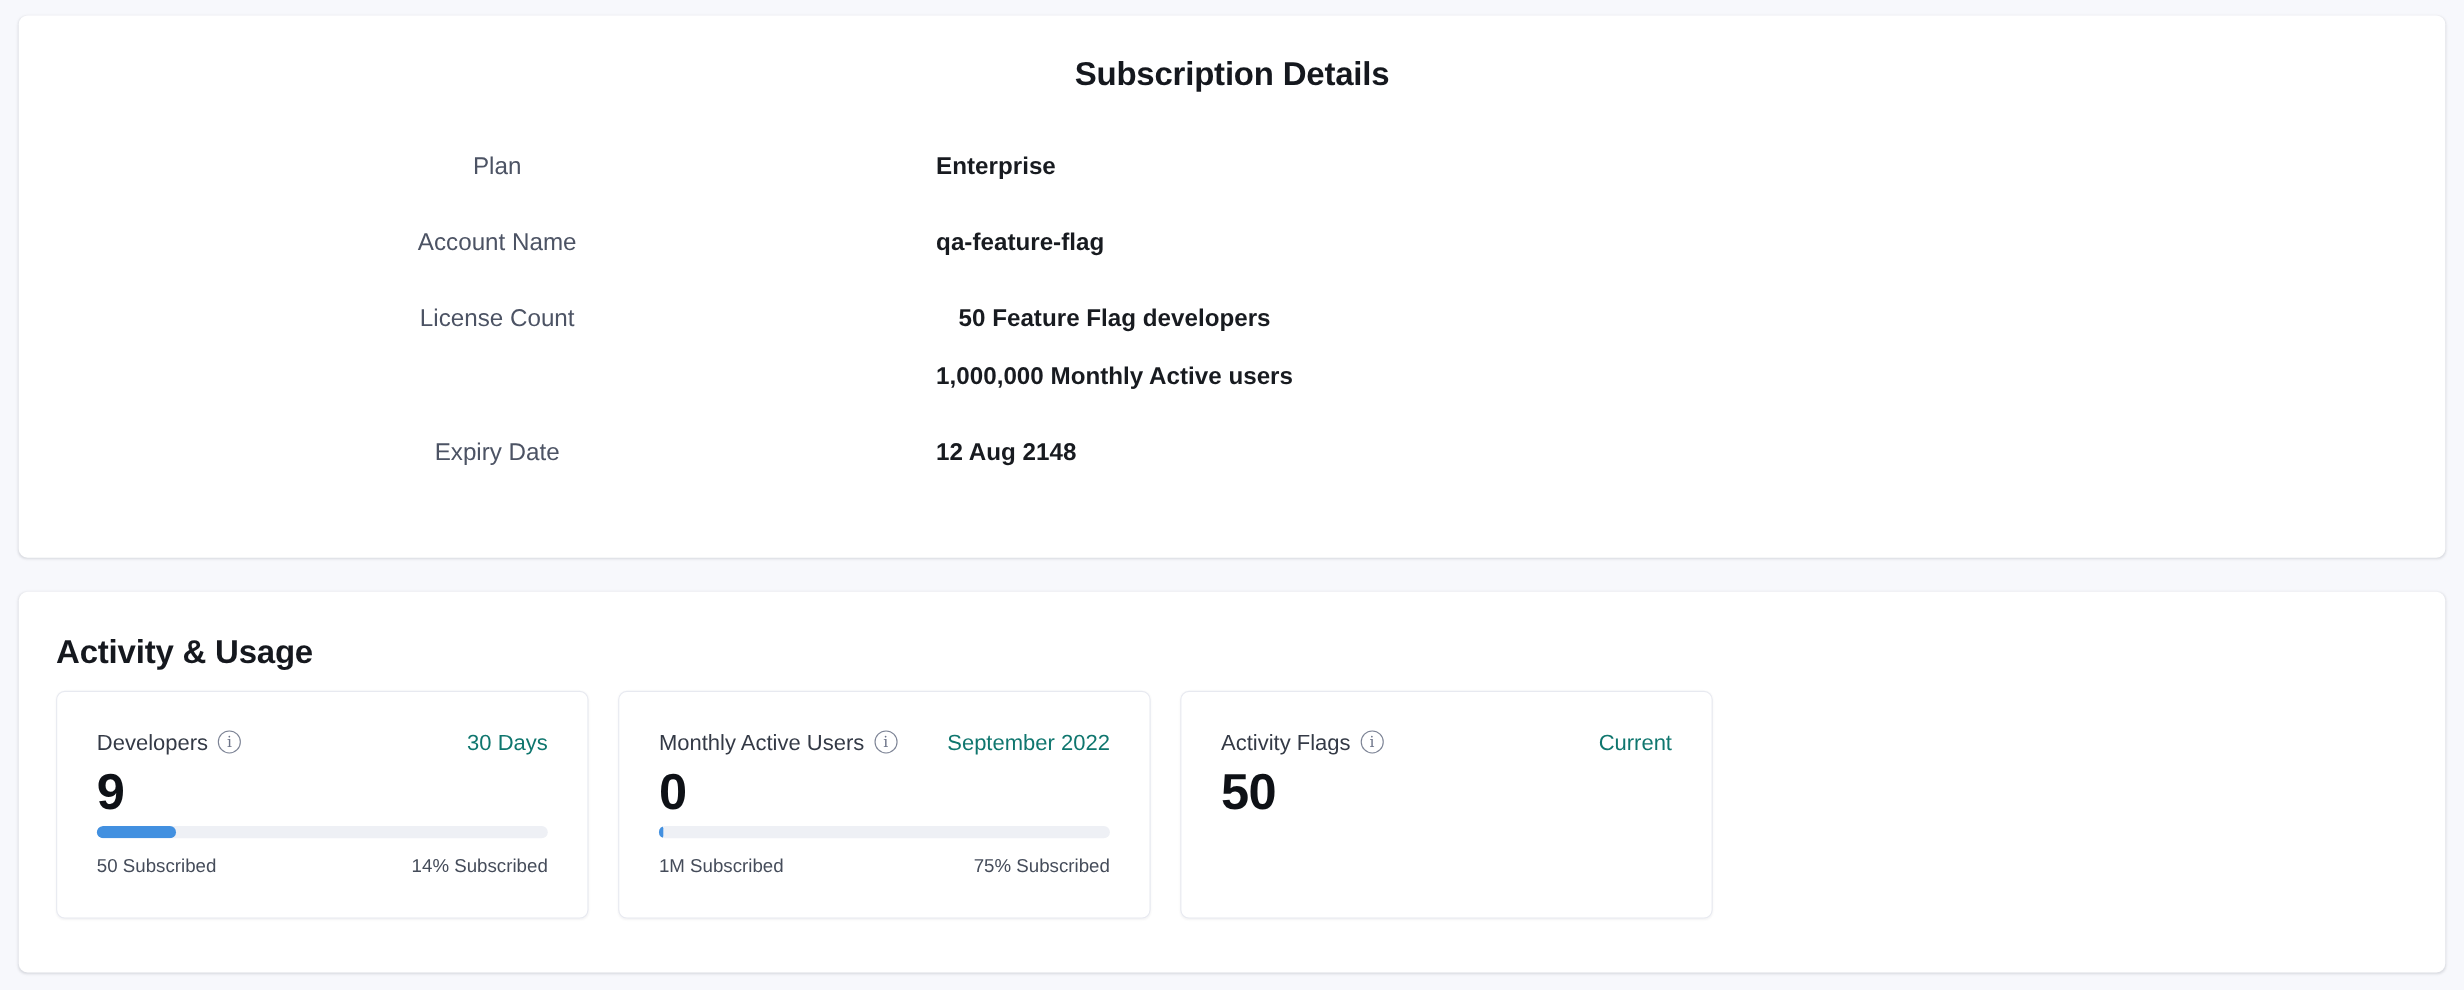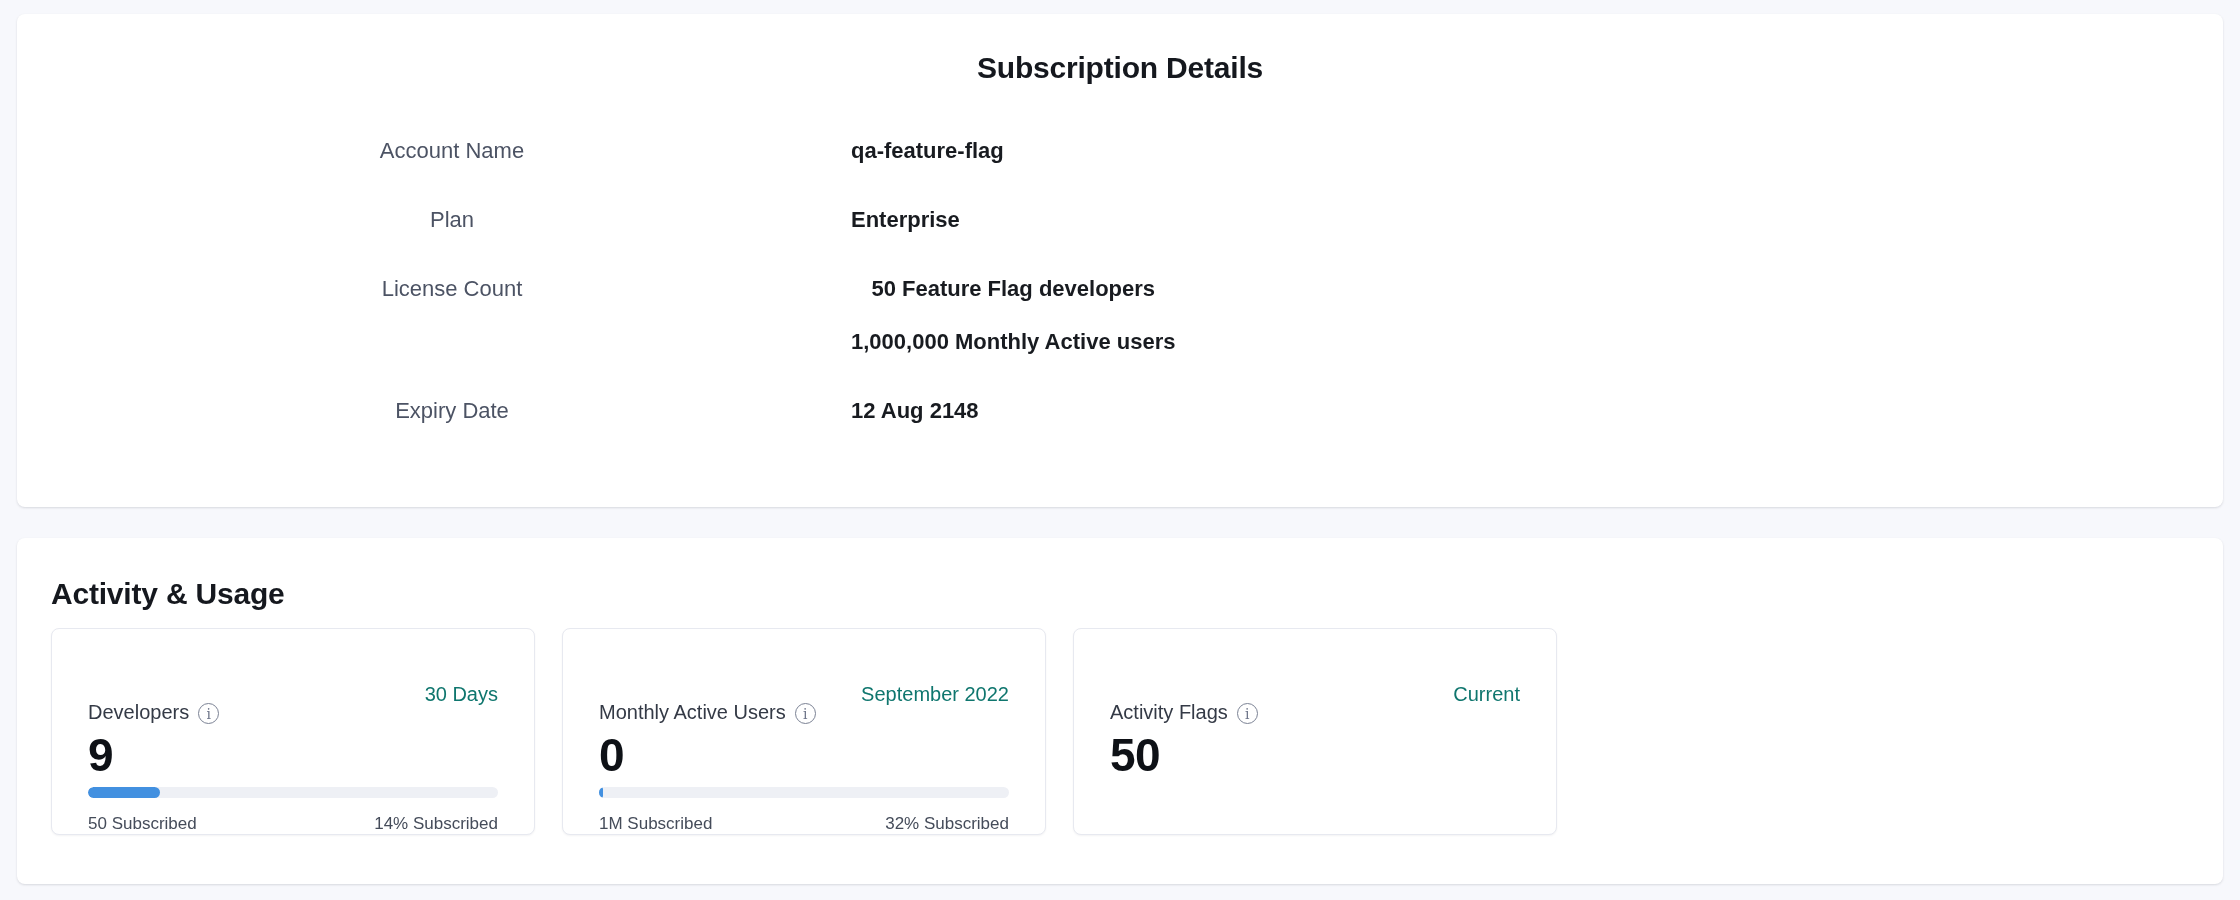--- a/index.html
+++ b/index.html
@@ -58,21 +58,21 @@
     box-shadow: 0 1px 2px rgba(16,24,40,.05);
     padding: 35px 36px 0 36px;
   }
   .stat-header {
     display: flex;
     justify-content: space-between;
     align-items: center;
     font-size: 20px;
     line-height: 24px;
   }
-  .stat-name-wrap { display: flex; align-items: flex-end; gap: 9px; margin-top: 36px; }
+  .stat-name-wrap { display: flex; align-items: flex-start; gap: 9px; }
   .stat-name { color: #343a46; }
   .info-icon {
     width: 21px; height: 21px;
     border: 1.5px solid #7b8294;
     border-radius: 50%;
     display: inline-flex;
     align-items: center;
     justify-content: center;
     font-family: "DejaVu Serif", serif;
     font-size: 14px;
@@ -113,30 +113,30 @@
     line-height: 20px;
   }
 </style>
 </head>
 <body>
 
 <section class="card subscription">
   <h2 class="card-title">Subscription Details</h2>
 
   <div class="detail-row">
+    <div class="detail-label">Plan</div>
+    <div class="detail-values">
+      <div class="value-line">Enterprise</div>
+    </div>
+  </div>
+
+  <div class="detail-row">
     <div class="detail-label">Account Name</div>
     <div class="detail-values">
       <div class="value-line">qa-feature-flag</div>
-    </div>
-  </div>
-
-  <div class="detail-row">
-    <div class="detail-label">Plan</div>
-    <div class="detail-values">
-      <div class="value-line">Enterprise</div>
     </div>
   </div>
 
   <div class="detail-row">
     <div class="detail-label">License Count</div>
     <div class="detail-values">
       <div class="value-line">50 Feature Flag developers</div>
       <div class="value-line">1,000,000 Monthly Active users</div>
     </div>
   </div>
@@ -179,21 +179,21 @@
           <span class="info-icon">i</span>
         </span>
         <span class="stat-period">September 2022</span>
       </div>
       <div class="stat-value">0</div>
       <div class="progress-track">
         <span class="progress-fill" style="width: 1%;"></span>
       </div>
       <div class="stat-captions">
         <span>1M Subscribed</span>
-        <span>32% Subscribed</span>
+        <span>75% Subscribed</span>
       </div>
     </div>
 
     <div class="stat-card">
       <div class="stat-header">
         <span class="stat-name-wrap">
           <span class="stat-name">Activity Flags</span>
           <span class="info-icon">i</span>
         </span>
         <span class="stat-period">Current</span>

